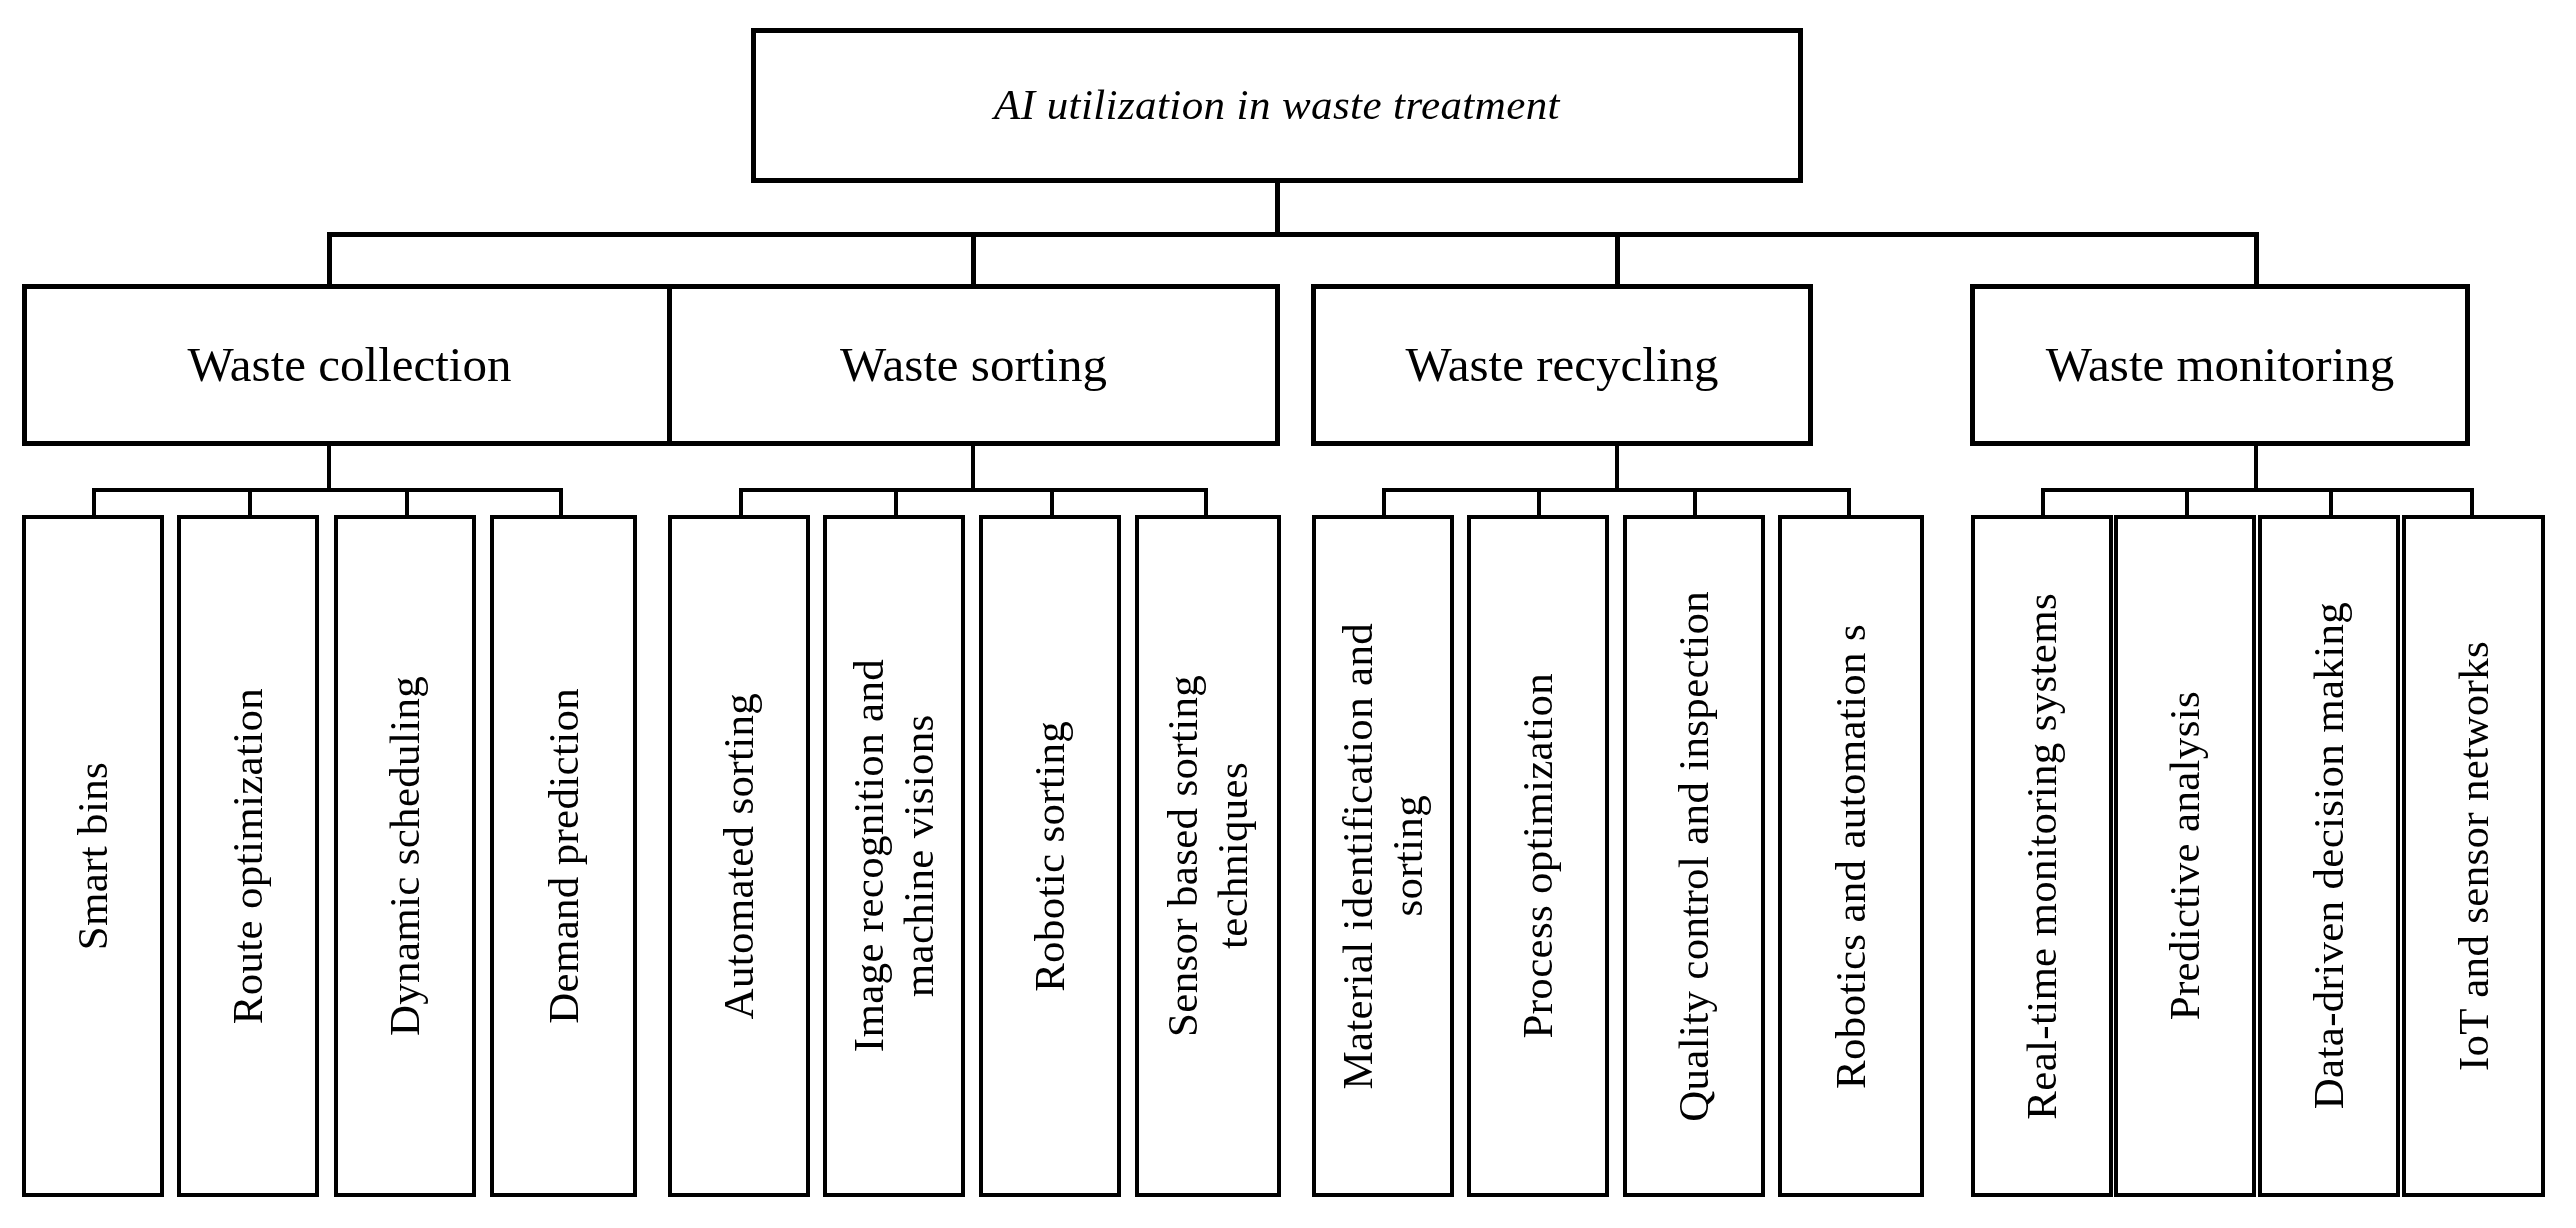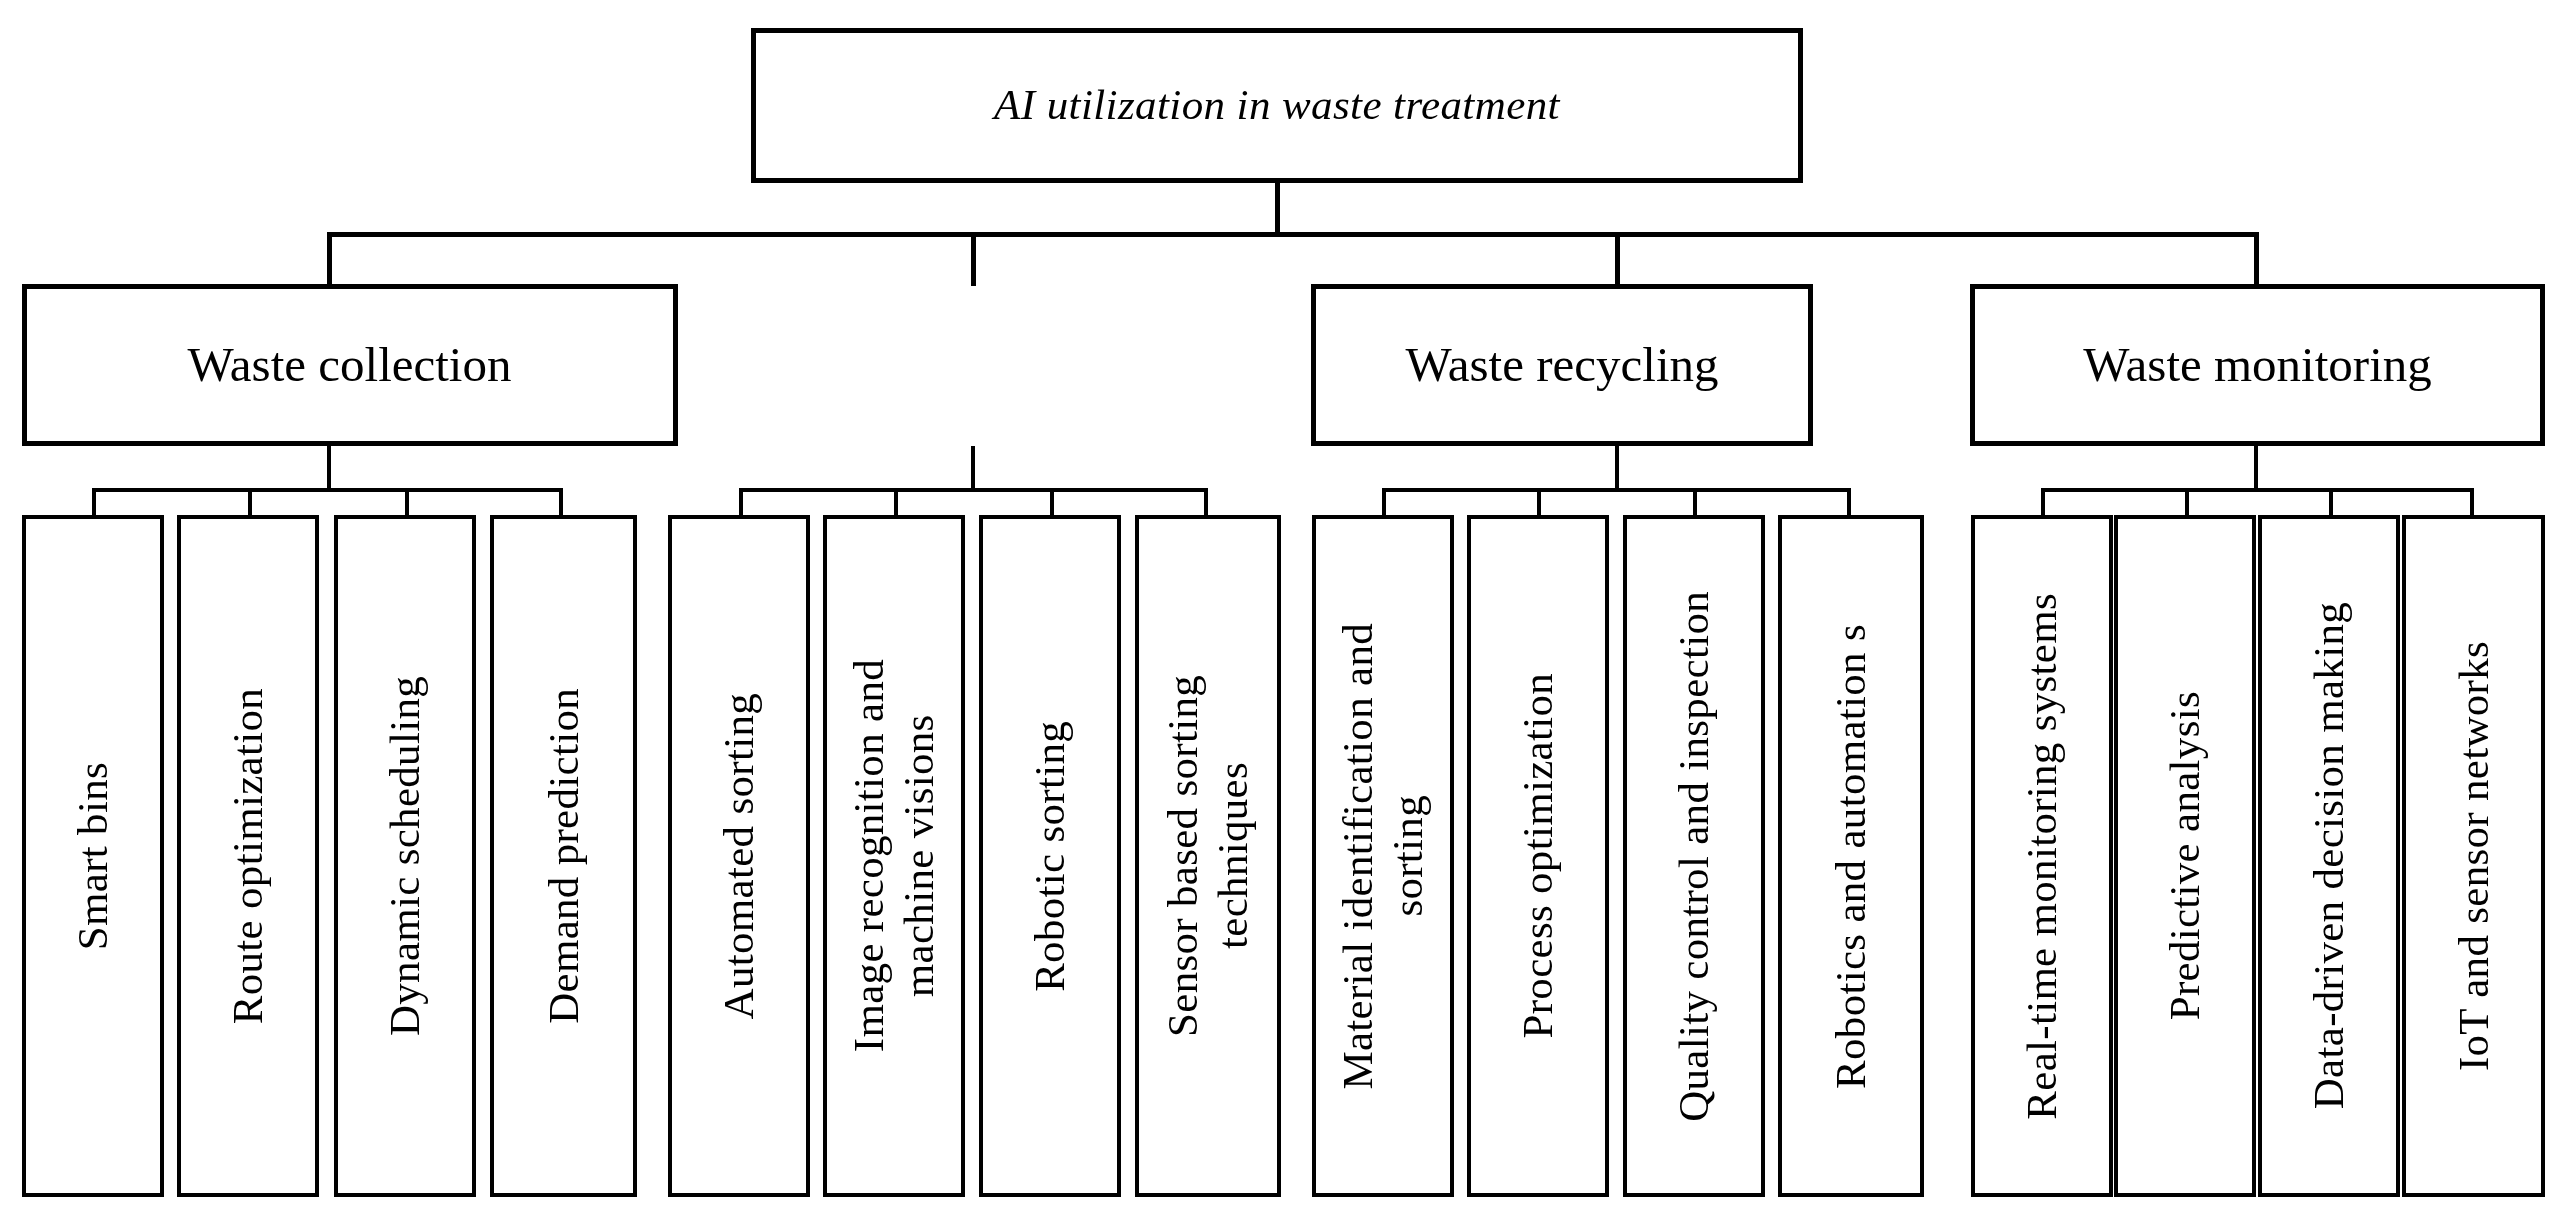--- a/index.html
+++ b/index.html
@@ -57,21 +57,21 @@
   }
   .cat-box .box-label {
     font-size: 49px;
     line-height: 1.12;
     white-space: nowrap;
   }
 
   .cat-0 { left: 21.5px;   width: 656px; }
   .cat-1 { left: 667px;  width: 613px; }
   .cat-2 { left: 1311px; width: 502px; }
-  .cat-3 { left: 1970px; width: 575px; }
+  .cat-3 { left: 1970px; width: 500px; }
 
   
   .leaf-box {
     top: 515px;
     height: 682px;
     border-width: 4.3px;
     padding: 12px 3.4px;
   }
   .leaf-box .box-label {
     writing-mode: vertical-rl;
@@ -119,20 +119,23 @@
   <div class="hline" style="left:327px; top:232px; width:1932px;"></div>
 
   <div class="vline" style="left:327px; top:232px; height:54px;"></div>
   <div class="vline" style="left:971px; top:232px; height:54px;"></div>
   <div class="vline" style="left:1615px; top:232px; height:54px;"></div>
   <div class="vline" style="left:2254px; top:232px; height:54px;"></div>
 
   <div class="box cat-box cat-0">
     <span class="box-label">Waste collection</span>
   </div>
+  <div class="box cat-box cat-1">
+    <span class="box-label">Waste sorting</span>
+  </div>
   <div class="box cat-box cat-2">
     <span class="box-label">Waste recycling</span>
   </div>
   <div class="box cat-box cat-3">
     <span class="box-label">Waste monitoring</span>
   </div>
 
   <div class="vline-thin" style="left:327px; top:446px; height:46px;"></div>
   <div class="hline-thin" style="left:92px; top:488px; width:471px;"></div>
   <div class="vline-thin" style="left:92px; top:488px; height:31px;"></div>

